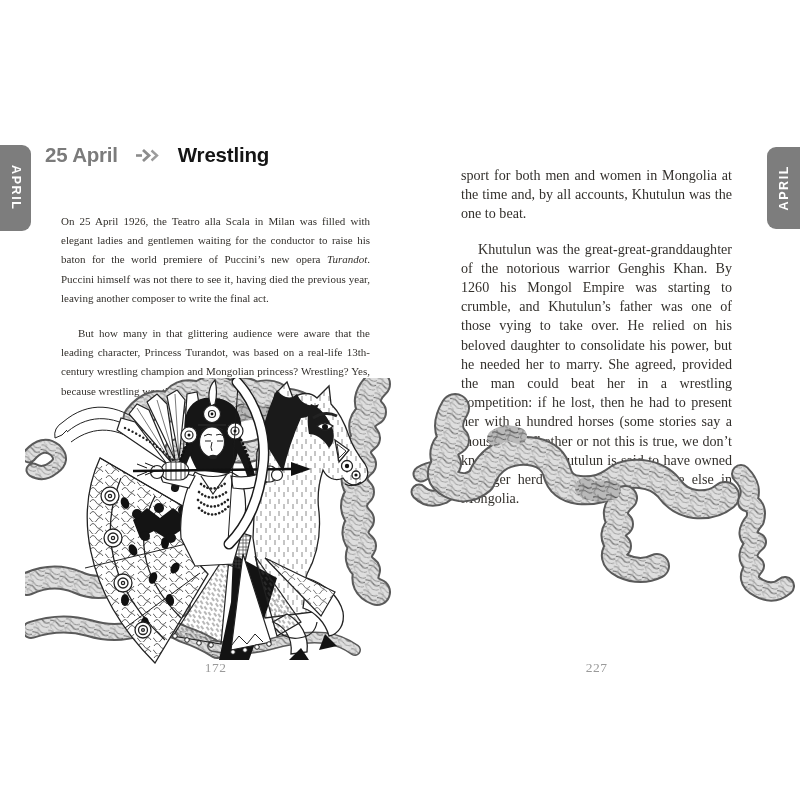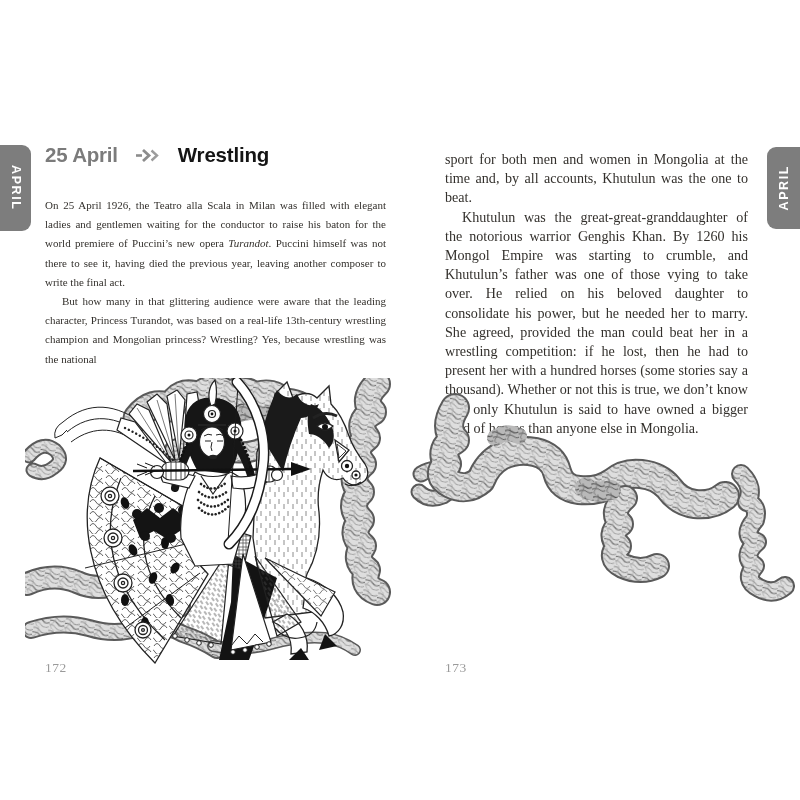--- a/index.html
+++ b/index.html
@@ -13,28 +13,28 @@
             font-size:12.5px;letter-spacing:1.6px;writing-mode:vertical-rl;}
   .tab-right span{transform:rotate(180deg);}
   
   .heading{position:absolute;left:45px;top:143px;display:flex;align-items:center;gap:17px;
            font-family:"Liberation Sans",sans-serif;font-weight:bold;font-size:20.5px;letter-spacing:-0.2px;}
   .heading .date{color:var(--heading-date,#7b7b7b);}
   .heading .title{color:var(--heading-title,#141414);}
   .heading svg{display:block;}
   
   .bodytext{position:absolute;text-align:justify;}
-  .bodytext p{margin:0;}
+  .bodytext p{margin:16px;}
   .bodytext p.indent{text-indent:17px;}
   .bodytext em{font-style:italic;}
   .left-text{left:45px;top:196px;width:341px;font-size:11px;line-height:19.2px;}
   .right-text{left:445px;top:150px;width:303px;font-size:14.1px;line-height:19.2px;}
   
   .pagenum{position:absolute;top:660px;font-size:13.5px;color:var(--page-number,#9a9a9a);
-           letter-spacing:.5px;text-align:left;}
+           letter-spacing:.5px;text-align:center;}
   .pagenum-left{left:45px;width:341px;}
   .pagenum-right{left:445px;width:303px;}
   
   .illus{position:absolute;left:25px;top:378px;width:770px;height:292px;}
 </style>
 </head>
 <body style="color: rgb(51, 48, 44);">
 
 <div class="canvas">
 
@@ -290,15 +290,15 @@
       <path d="M213,6 L203,164" stroke="#1a1a1a" stroke-width="1" fill="none"></path>
       <path d="M108,93 L266,91" stroke="#111" stroke-width="2.6" fill="none"></path>
       <path d="M266,84 L286,91 L266,98 Z" fill="#111"></path>
       <path d="M112,86 l10,4 M112,98 l10,-4 M120,85 l10,4 M120,97 l10,-4" stroke="#111" stroke-width="1" fill="none"></path>
       <path d="M212,4 C232,26 242,58 238,88 C234,122 222,148 204,166" stroke="#1a1a1a" stroke-width="11" fill="none" stroke-linecap="round"></path>
       <path d="M212,4 C232,26 242,58 238,88 C234,122 222,148 204,166" stroke="#ffffff" stroke-width="8" fill="none" stroke-linecap="round"></path>
     </g>
   </svg>
 
   <div class="pagenum pagenum-left">172</div>
-  <div class="pagenum pagenum-right">173</div>
+  <div class="pagenum pagenum-right">227</div>
 
 </div>
 
 </body></html>

